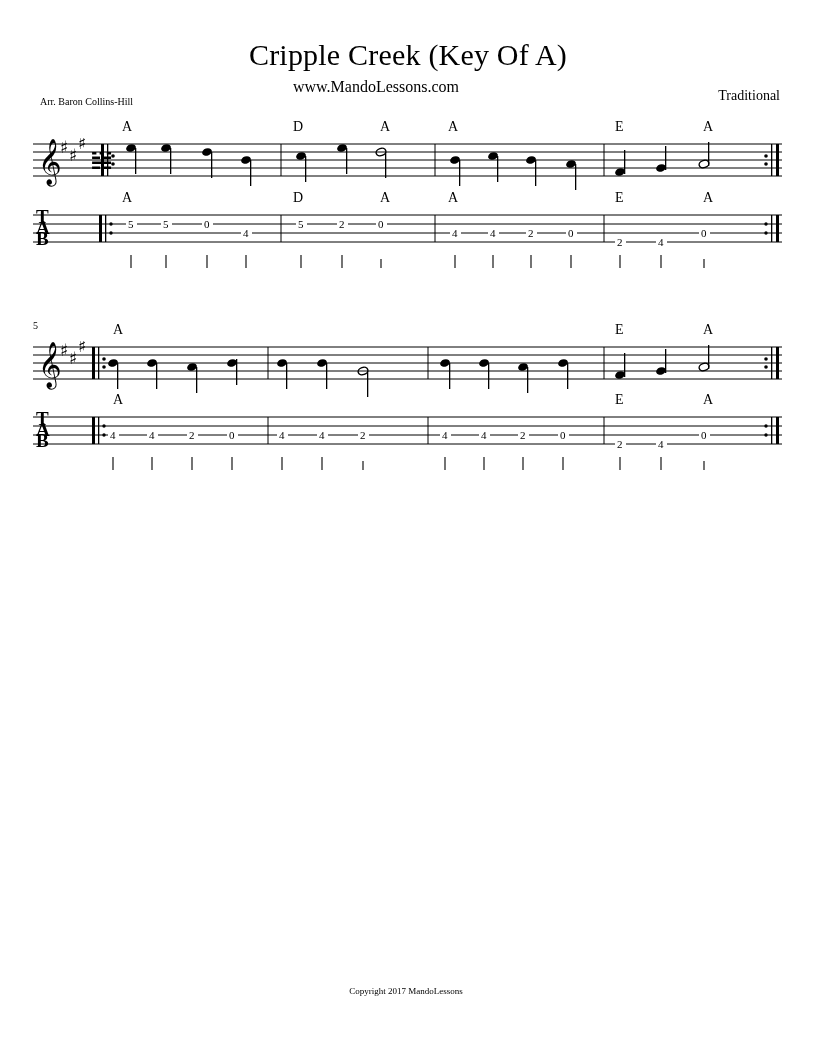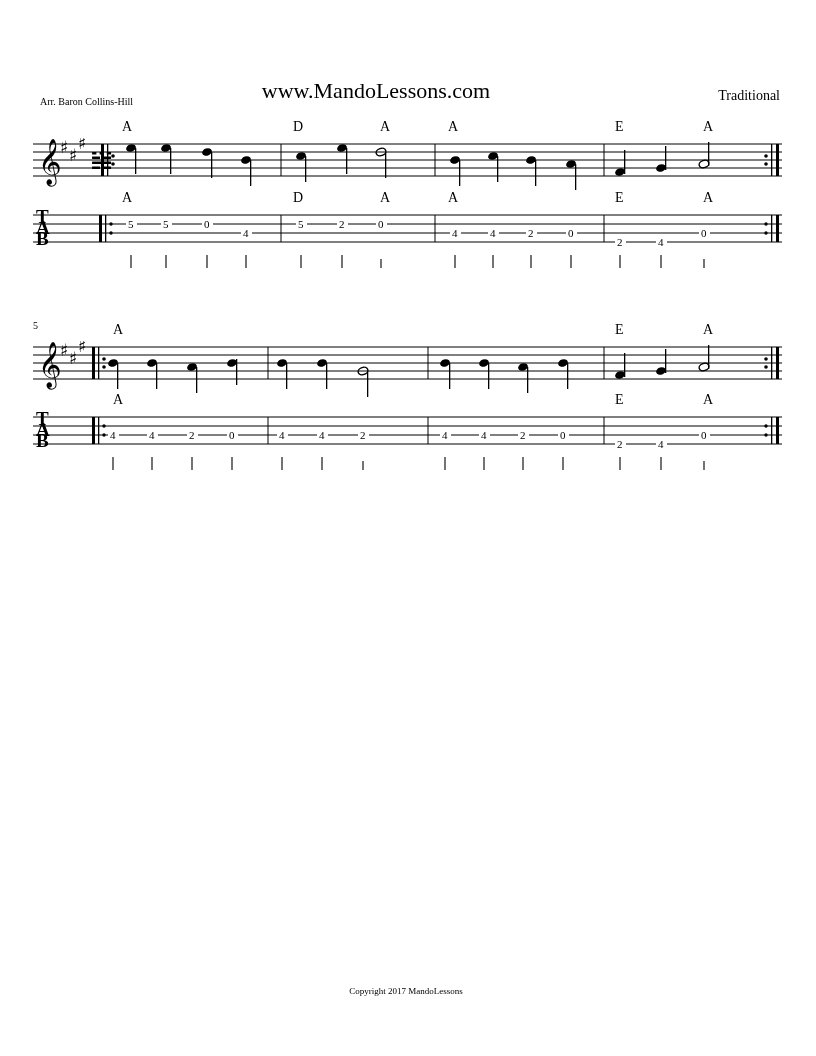--- a/index.html
+++ b/index.html
@@ -30,21 +30,21 @@
     font-size: 30px;
     font-family: "Liberation Serif", serif;
     letter-spacing: 0.2px;
   }
   .subtitle {
     position: absolute;
     top: 78px;
     left: 0;
     width: 752px;
     text-align: center;
-    font-size: 22px;
+    font-size: 16px;
     font-family: "Liberation Serif", serif;
   }
   .arranger {
     position: absolute;
     top: 88px;
     left: 40px;
     font-size: 10px;
     margin-top: 8px;
   }
   .composer {
@@ -88,20 +88,21 @@
   .fretnum {
     font-family: "Liberation Serif", serif;
     font-size: 11px;
   }
 </style>
 </head>
 <body>
 
 <div class="sheet">
 
+  <div class="title">Cripple Creek (Key Of A)</div>
   <div class="subtitle">www.MandoLessons.com</div>
   <div class="arranger">Arr. Baron Collins-Hill</div>
   <div class="composer">Traditional</div>
 
   <div class="system" style="left:0; top:0;">
 
     <div class="chord" style="left:122px; top:119px;">A</div>
     <div class="chord" style="left:293px; top:119px;">D</div>
     <div class="chord" style="left:380px; top:119px;">A</div>
     <div class="chord" style="left:448px; top:119px;">A</div>

